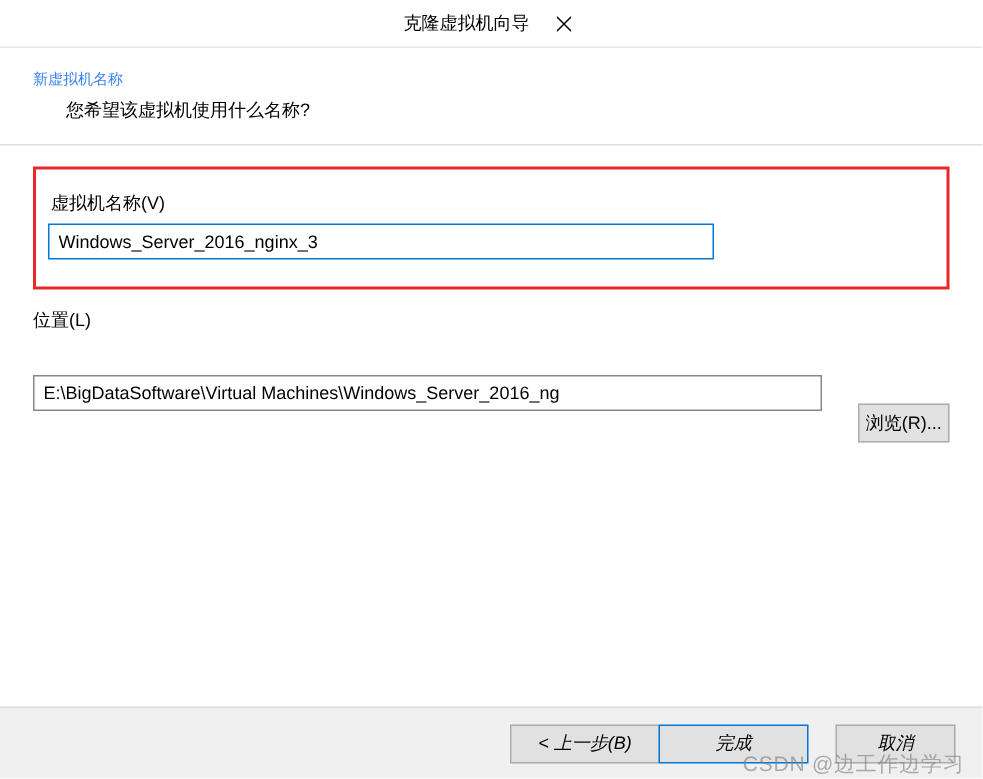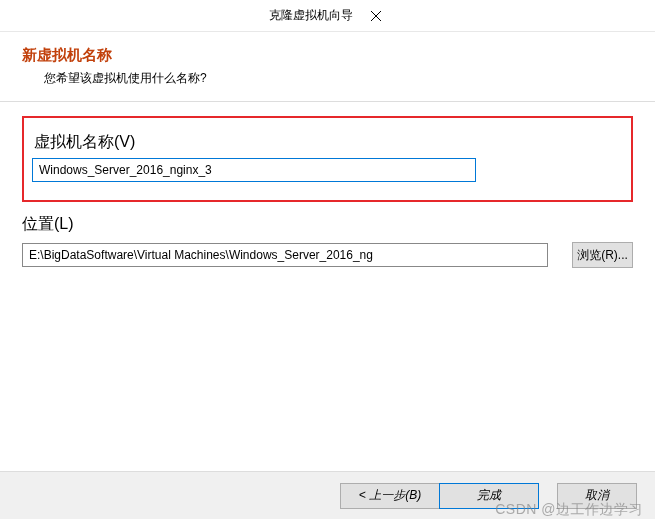--- a/index.html
+++ b/index.html
@@ -31,41 +31,41 @@
       align-items: center;
       justify-content: center;
       cursor: pointer;
     }
     .titlebar-close svg { width: 10px; height: 10px; }
     .header-block {
       padding: 14px 0 14px 22px;
       background: #fff;
     }
     .header-title {
-      font-weight: bold;
-      font-size: 15px;
-      color: #c2410c;
+      font-weight: normal;
+      font-size: 10px;
+      color: #3b82f6;
       margin-bottom: 5px;
     }
     .header-sub {
       font-size: 12px;
       color: #000;
       padding-left: 22px;
     }
     .divider {
       height: 1px;
       background: #ddd;
       margin: 0;
     }
     .content {
       padding: 0 22px;
       background: #fff;
     }
     .field-label {
-      font-size: 16px;
+      font-size: 12px;
       color: #000;
     }
     .highlight-box {
       border: 2px solid #e6282b;
       padding: 14px 10px 18px 8px;
       margin-top: 14px;
       margin-bottom: 12px;
       position: relative;
     }
     .highlight-box .field-label {
@@ -111,20 +111,21 @@
     }
     .browse-btn {
       width: 78px;
       height: 26px;
       background: #e1e1e1;
       border: 1px solid #adadad;
       font-family: inherit;
       font-size: 12px;
       cursor: pointer;
       padding: 0;
+      margin-top: 40px;
     }
     .footer {
       position: absolute;
       bottom: 0;
       left: 0;
       right: 0;
       height: 48px;
       border-top: 1px solid #ddd;
       display: flex;
       align-items: center;

